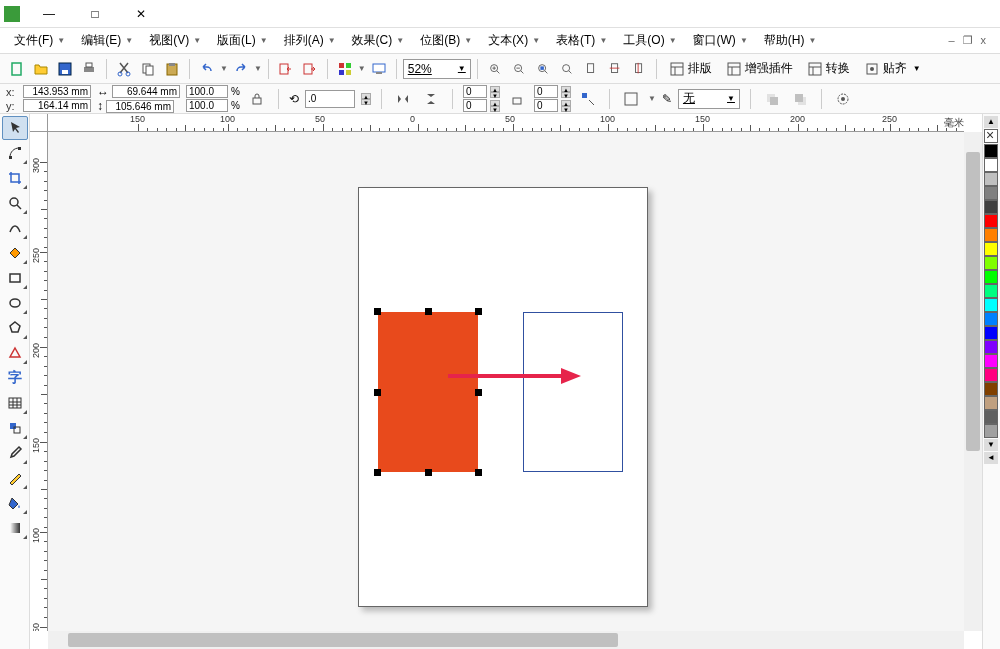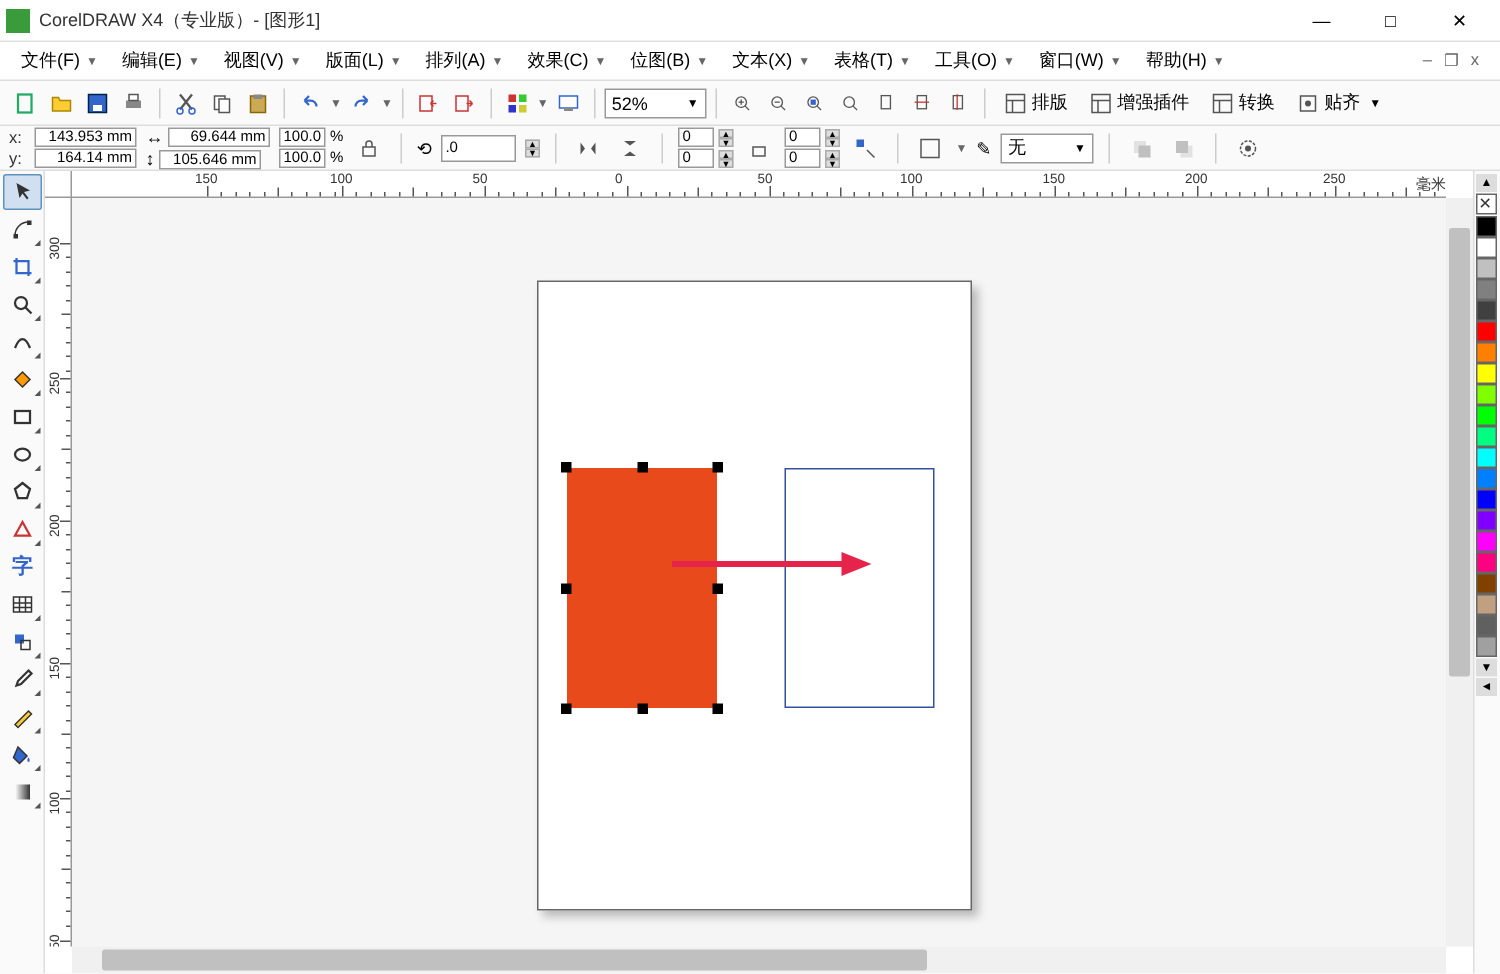--- a/index.html
+++ b/index.html
@@ -11,27 +11,27 @@
 .win-btn { width:46px; height:28px; display:flex; align-items:center; justify-content:center; cursor:pointer; }
 .menubar { height:26px; background:#fff; display:flex; align-items:center; padding:0 8px; border-bottom:1px solid #ddd; }
 .menu-item { padding:3px 6px; margin-right:4px; cursor:pointer; display:flex; align-items:center; }
 .menu-arrow { font-size:8px; margin-left:4px; color:#666; }
 .mdi-controls { margin-left:auto; display:flex; gap:8px; padding-right:6px; color:#666; }
 .mdi-btn { cursor:pointer; font-size:11px; }
 .toolbar { height:30px; background:#fafafa; display:flex; align-items:center; padding:0 6px; border-bottom:1px solid #ddd; gap:2px; }
 .tb-btn { width:22px; height:22px; display:flex; align-items:center; justify-content:center; cursor:pointer; color:#444; border-radius:2px; }
 .tb-sep { width:1px; height:20px; background:#ccc; margin:0 4px; }
 .tb-label-btn { height:22px; padding:0 6px; display:flex; align-items:center; cursor:pointer; gap:3px; }
-.combo { height:20px; background:#fff; border:1px solid #999; padding:0 4px; display:flex; align-items:center; }
+.combo { height:20px; background:#fff; border:1px solid #999; padding:0 4px; display:flex; align-items:center;text-decoration:underline; }
 .propbar { height:30px; background:#fafafa; display:flex; align-items:center; padding:0 6px; border-bottom:1px solid #ddd; gap:6px; }
 .coord-group { display:flex; flex-direction:column; gap:1px; }
 .coord-row { display:flex; align-items:center; gap:3px; }
 .coord-lbl { width:14px; font-size:11px; color:#333; }
 .coord-input { width:68px; height:13px; border:1px solid #999; background:#fff; font-size:10px; padding:0 2px;text-align:right; }
-.spin-input { width:31px; height:13px; border:1px solid #999; background:#fff; font-size:10px; padding:0 2px; }
+.spin-input { width:42px; height:13px; border:1px solid #999; background:#fff; font-size:10px; padding:0 2px; }
 .num-input { width:24px; height:13px; border:1px solid #999; background:#fff; font-size:10px; padding:0 2px; text-align:left; }
 .spin-btns { display:inline-flex; flex-direction:column; }
 .spin-arrow { width:10px; height:6px; background:#ddd; font-size:6px; line-height:6px; text-align:center; cursor:pointer; border:1px solid #aaa; }
 .workspace { position:absolute; top:114px; left:0; right:0; bottom:0; display:flex; }
 .toolbox { width:30px; background:#fafafa; border-right:1px solid #ddd; display:flex; flex-direction:column; padding:2px; gap:1px; }
 .tool { width:26px; height:24px; display:flex; align-items:center; justify-content:center; cursor:pointer; color:#444; position:relative; border-radius:2px; }
 .tool.active { background:#d0e0f0; border:1px solid #6090c0; }
 .tool-corner { position:absolute; right:1px; bottom:1px; width:0; height:0; border-left:4px solid transparent; border-bottom:4px solid #555; }
 .canvas-area { flex:1; position:relative; background:#fff; }
 .ruler-h { position:absolute; top:0; left:18px; right:18px; height:18px; background:#fff; border-bottom:1px solid #999; overflow:hidden; }
@@ -58,21 +58,20 @@
 .scroll-thumb-h { position:absolute; top:2px; bottom:2px; background:#c0c0c0; border-radius:2px; }
 svg { width:16px; height:16px; }
 .icon-sm svg { width:14px; height:14px; }
 .ruler-unit { position:absolute; top:2px; right:0; font-size:10px; color:#333; }
 </style>
 </head>
 <body>
 
 <div class="titlebar">
   <span class="title-icon"></span>
-  <span class="title-text">CorelDRAW X4（专业版）- [图形1]</span>
   <div class="win-controls">
     <div class="win-btn">—</div>
     <div class="win-btn">□</div>
     <div class="win-btn win-close">✕</div>
   </div>
 </div>
 
 <div class="menubar">
   <div class="menu-item">
       <span>文件(F)</span>

